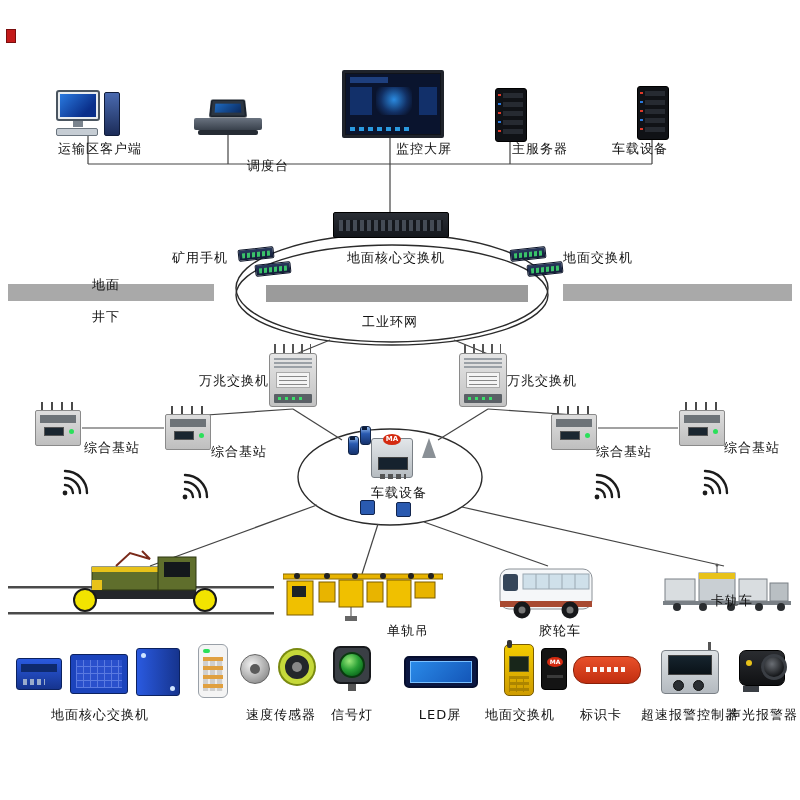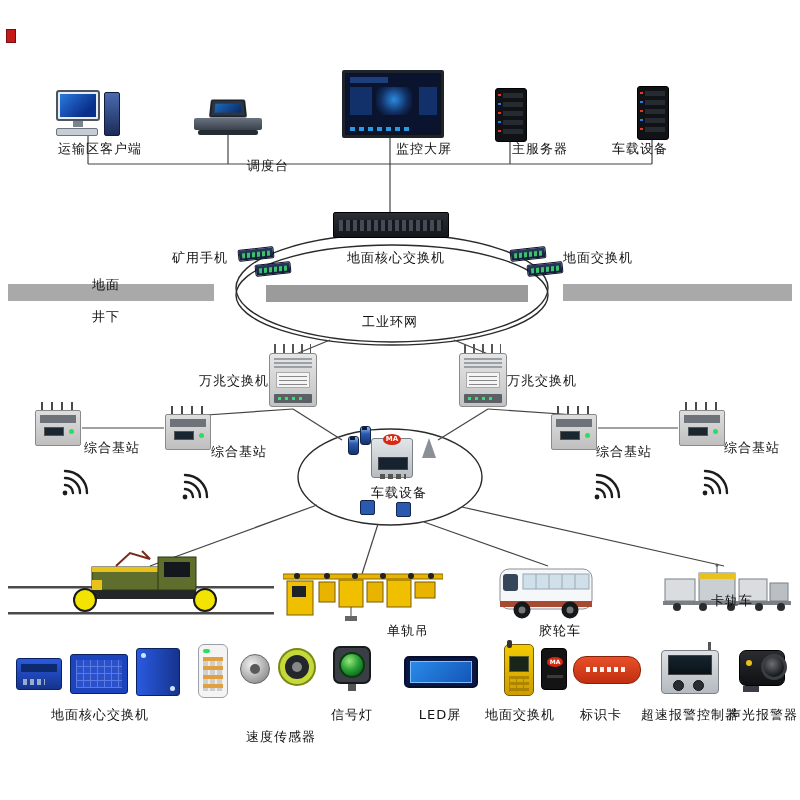--- a/index.html
+++ b/index.html
@@ -491,21 +491,21 @@
   <div class="lbl" style="left:624px;top:443px">综合基站</div>
   <div class="lbl" style="left:752px;top:439px">综合基站</div>
 
   <div class="lbl" style="left:399px;top:484px">车载设备</div>
 
   <div class="lbl" style="left:408px;top:622px">单轨吊</div>
   <div class="lbl" style="left:560px;top:622px">胶轮车</div>
   <div class="lbl" style="left:732px;top:592px">卡轨车</div>
 
   <div class="lbl" style="left:100px;top:706px">地面核心交换机</div>
-  <div class="lbl" style="left:281px;top:728px">速度传感器</div>
+  <div class="lbl" style="left:281px;top:706px">速度传感器</div>
   <div class="lbl" style="left:352px;top:706px">信号灯</div>
   <div class="lbl" style="left:440px;top:706px">LED屏</div>
   <div class="lbl" style="left:520px;top:706px">地面交换机</div>
   <div class="lbl" style="left:601px;top:706px">标识卡</div>
   <div class="lbl" style="left:690px;top:706px">超速报警控制器</div>
   <div class="lbl" style="left:763px;top:706px">声光报警器</div>
 
 </div>
 
 </body></html>

